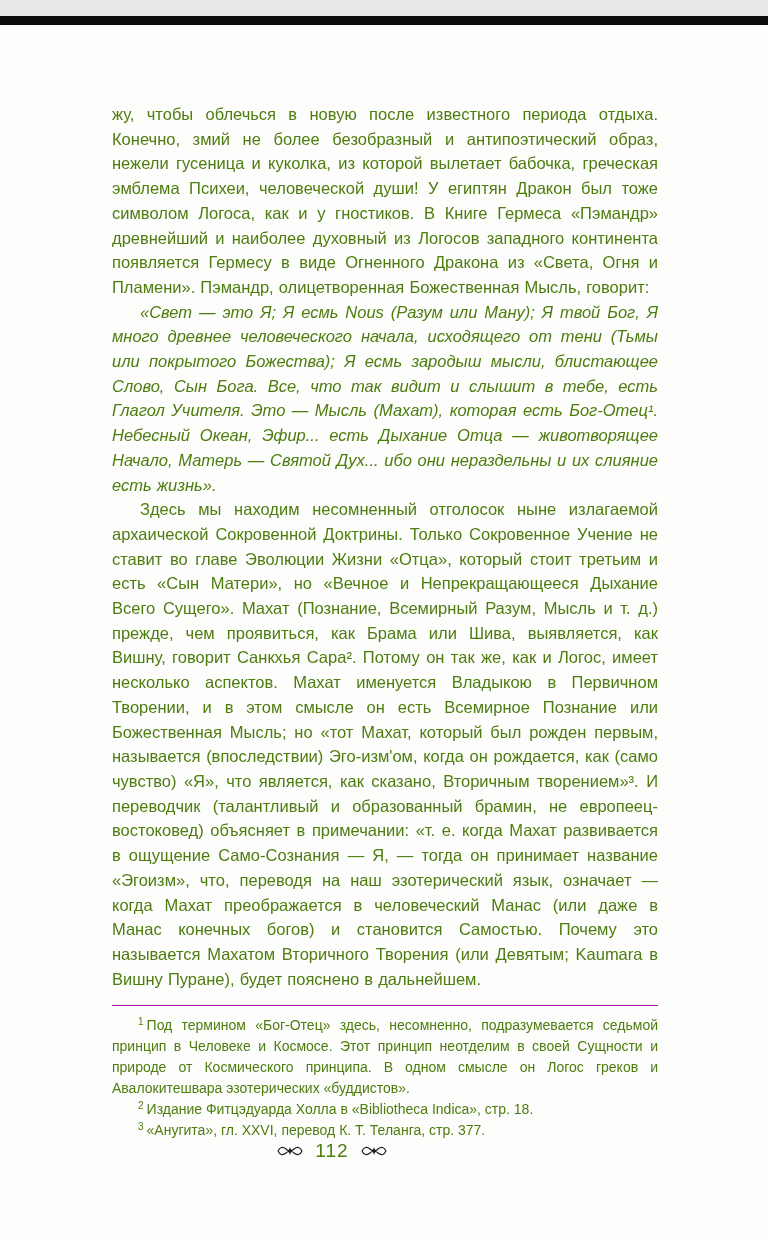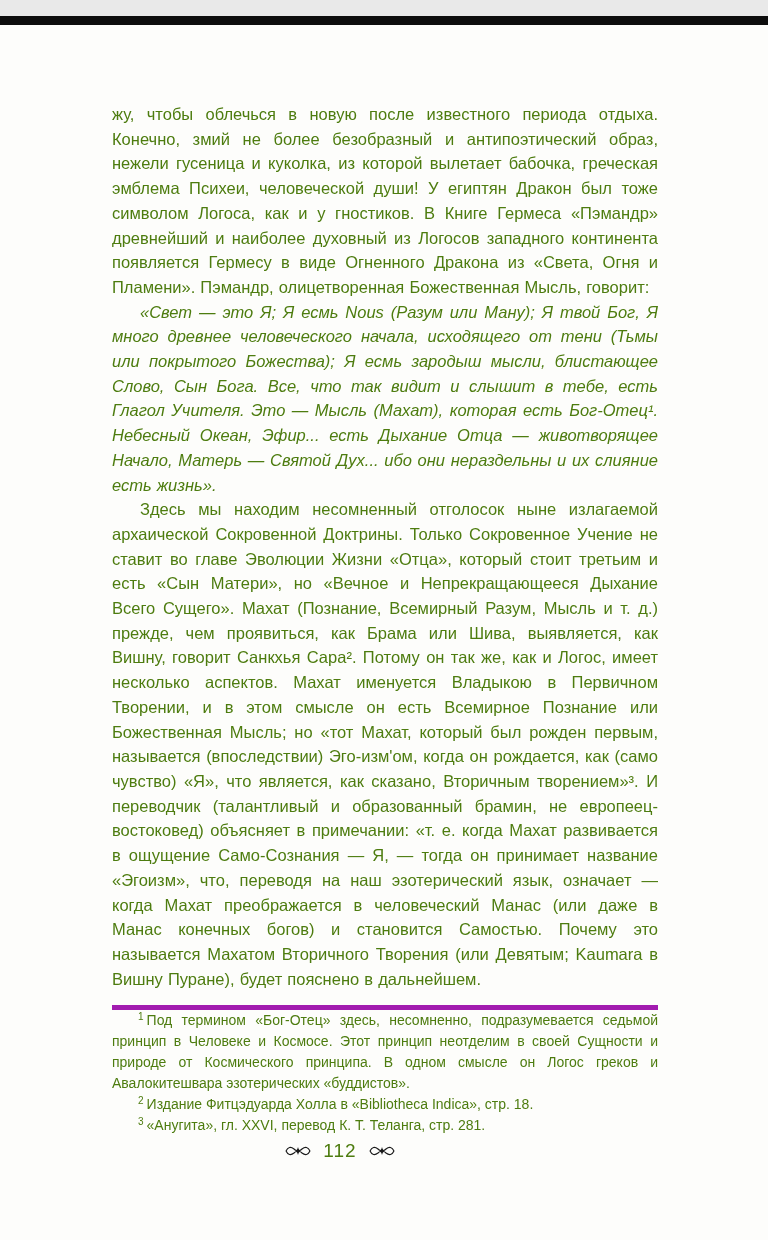--- a/index.html
+++ b/index.html
@@ -44,40 +44,41 @@
     word-spacing: 0.5px;
   }
   p.body-par.indent { text-indent: 28px; }
   p.body-par.quote {
     font-style: italic;
     text-indent: 28px;
   }
 
   .footnotes {
     margin-top: 14px;
-    border-top: 5px solid #a21caf;
+    border-top: 1px solid #a21caf;
+    padding-top: 9px;
     font-size: 14px;
     line-height: 21px;
   }
   .footnote {
     margin: 0;
     text-align: justify;
     text-indent: 26px;
     hyphens: auto;
     -webkit-hyphens: auto;
   }
   .footnote sup {
     font-size: 10px;
     line-height: 0;
     margin-right: 3px;
   }
 
   .page-footer {
     position: absolute;
-    left: 12px;
+    left: 4px;
     top: 1124px;
     width: 656px;
     text-align: center;
     font-size: 19px;
     letter-spacing: 1px;
   }
   .page-footer .inner {
     display: inline-flex;
     align-items: center;
     gap: 12px;
@@ -100,21 +101,21 @@
     <p class="body-par indent">Здесь мы находим несомненный отголосок ныне излагаемой архаической Сокровенной Доктрины. Только Сокровенное Учение не ставит во главе Эволюции Жизни «Отца», который стоит третьим и есть «Сын Матери», но «Вечное и Непрекращающееся Дыхание Всего Сущего». Махат (Познание, Всемирный Разум, Мысль и т. д.) прежде, чем проявиться, как Брама или Шива, выявляется, как Вишну, говорит Санкхья Сара². Потому он так же, как и Логос, имеет несколько аспектов. Махат именуется Владыкою в Первичном Творении, и в этом смысле он есть Всемирное Познание или Божественная Мысль; но «тот Махат, который был рожден первым, называется (впоследствии) Эго-изм'ом, когда он рождается, как (само чувство) «Я», что является, как сказано, Вторичным творением»³. И переводчик (талантливый и образованный брамин, не европеец-востоковед) объясняет в примечании: «т. е. когда Махат развивается в ощущение Само-Сознания — Я, — тогда он принимает название «Эгоизм», что, переводя на наш эзотерический язык, означает — когда Махат преображается в человеческий Манас (или даже в Манас конечных богов) и становится Самостью. Почему это называется Махатом Вторичного Творения (или Девятым; Kaumara в Вишну Пуране), будет пояснено в дальнейшем.</p>
 
     <div class="footnotes">
       <p class="footnote">
         <sup>1</sup><span>Под термином «Бог-Отец» здесь, несомненно, подразумевается седьмой принцип в Человеке и Космосе. Этот принцип неотделим в своей Сущности и природе от Космического принципа. В одном смысле он Логос греков и Авалокитешвара эзотерических «буддистов».</span>
       </p>
       <p class="footnote">
         <sup>2</sup><span>Издание Фитцэдуарда Холла в «Bibliotheca Indica», стр. 18.</span>
       </p>
       <p class="footnote">
-        <sup>3</sup><span>«Анугита», гл. XXVI, перевод К. Т. Теланга, стр. 281.</span>
+        <sup>3</sup><span>«Анугита», гл. XXVI, перевод К. Т. Теланга, стр. 377.</span>
       </p>
     </div>
 
   </div>
 
   <div class="page-footer">
     <span class="inner">
       <span class="ornament">
         <svg width="26" height="14" viewBox="0 0 26 14" aria-hidden="true">
           <path d="M1,7 Q4,1 9,5 Q12,8 13,5 Q14,8 17,5 Q22,1 25,7" fill="none" stroke="#1a1a1a" stroke-width="1.2"></path>

